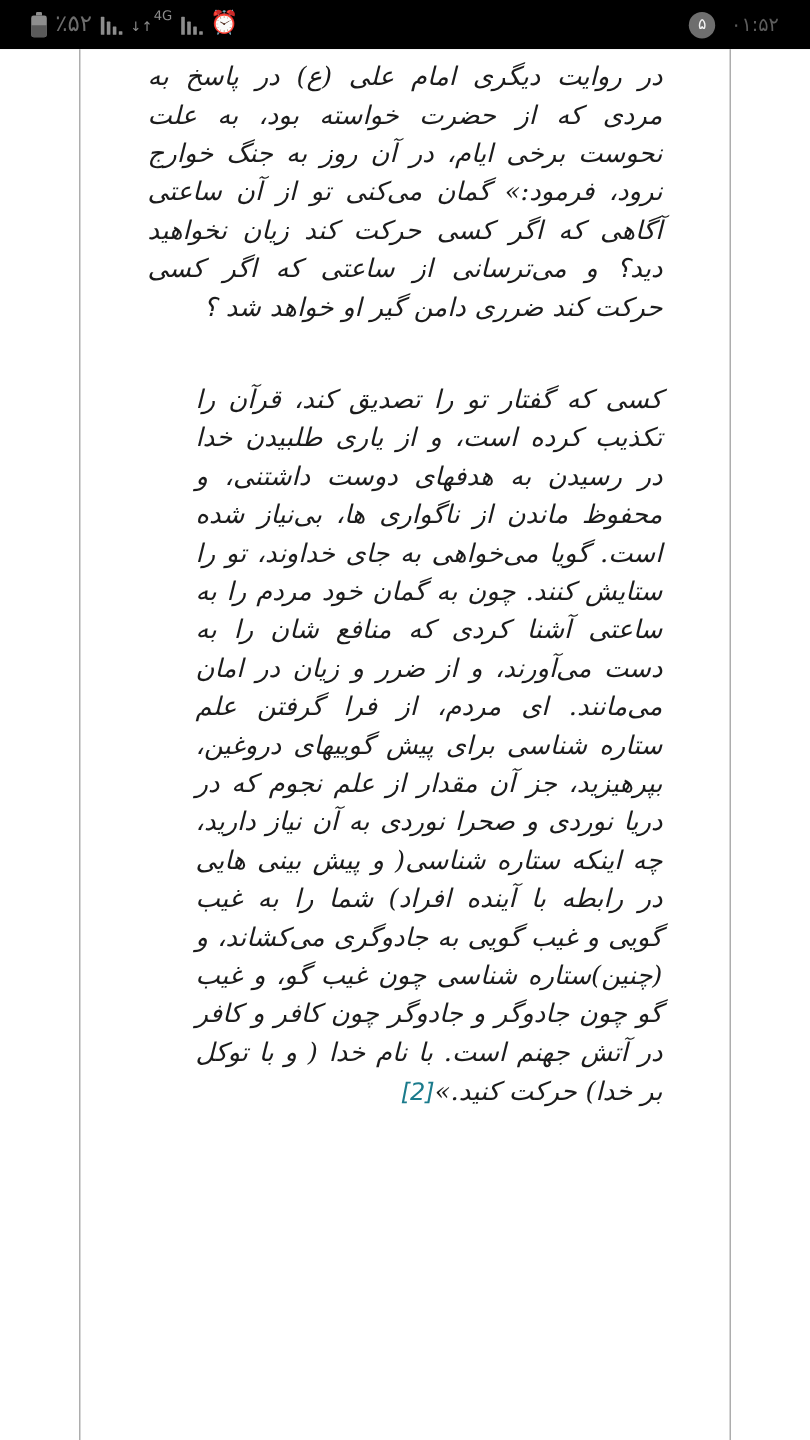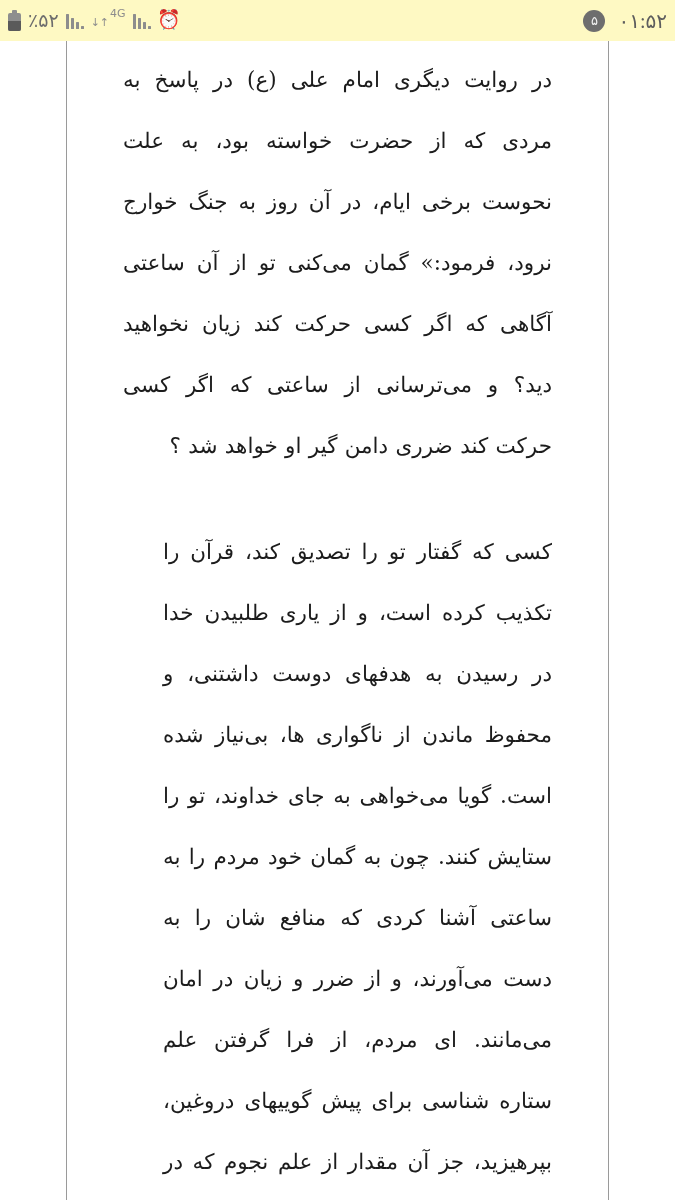--- a/index.html
+++ b/index.html
@@ -14,25 +14,25 @@
     overflow: hidden;
     position: relative;
   }
 
   
   .status-bar {
     position: absolute;
     top: 0; left: 0;
     width: 675px;
     height: 41px;
-    background: #fef9c3;
+    background: #000000;
     display: flex;
     align-items: center;
     justify-content: space-between;
-    padding: 0 8px;
+    padding: 0 26px;
     box-sizing: border-box;
   }
   .status-left, .status-right {
     display: flex;
     align-items: center;
   }
   .status-left { gap: 7px; }
   .status-right { gap: 13px; }
 
   
@@ -125,25 +125,24 @@
     border-radius: 50%;
     background: #6e6e6e;
     color: #f2f2f2;
     font-size: 13px;
     display: flex;
     align-items: center;
     justify-content: center;
     line-height: 1;
   }
   .clock-time {
-    font-size: 20px;
+    font-size: 16px;
     color: #5d5d5d;
     line-height: 1;
     direction: ltr;
-    font-family: Liberation Serif, serif;
   }
 
   
   .page {
     position: absolute;
     top: 41px; left: 0;
     width: 675px;
     height: 1159px;
     background: #ffffff;
   }
@@ -166,27 +165,28 @@
     box-sizing: border-box;
     padding: 8px 56px 0 56px;
     direction: rtl;
     text-align: justify;
     text-align-last: right;
   }
 
   .para {
     font-family: "DejaVu Serif", "Liberation Serif", serif;
     font-size: 21.5px;
-    line-height: 61px;
+    line-height: 32px;
     color: #1c1c1c;
     margin: 0;
     text-align: justify;
     text-align-last: right;
     direction: rtl;
     word-spacing: 0.5px;
+    font-style: italic;
   }
   .para + .para { margin-top: 45px; margin-left: 40px; }
 
   .footnote-ref {
     color: #1b7b8c;
     font-family: "DejaVu Sans", sans-serif;
     font-size: 20px;
   }
 </style>
 </head>

